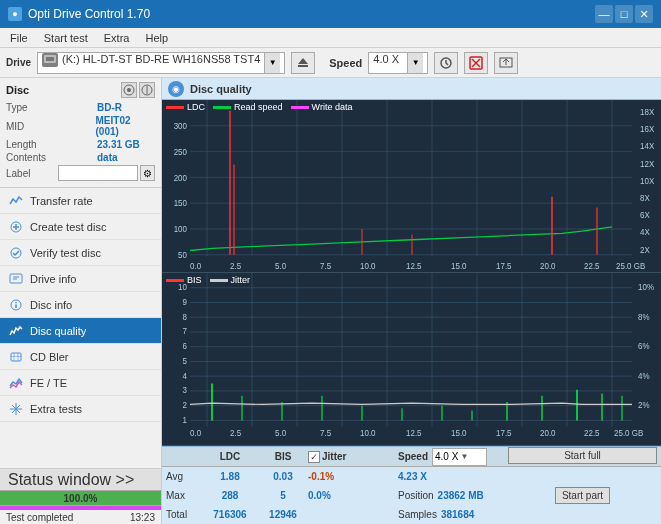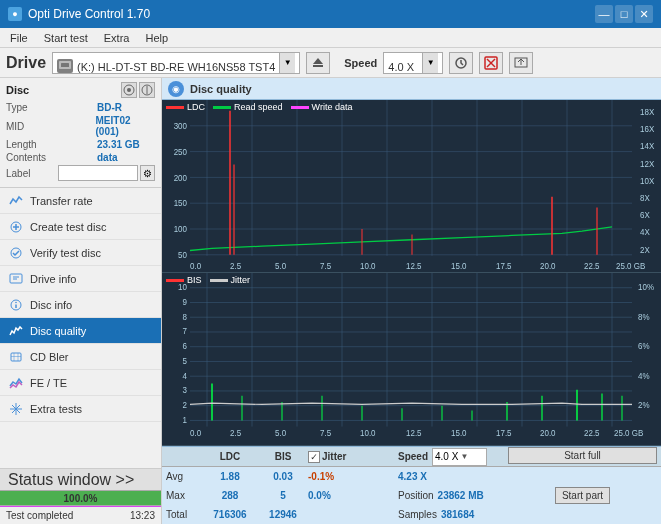--- a/index.html
+++ b/index.html
@@ -70,24 +70,24 @@
     .drive-bar {
       background: #f0f0f0;
       height: 30px;
       display: flex;
       align-items: center;
       padding: 0 6px;
       border-bottom: 1px solid #d0d0d0;
       gap: 6px;
     }
     .drive-label {
-      font-size: 16px; font-weight: bold; color: #333;
+      font-size: 10px; font-weight: bold; color: #333;
     }
     .drive-select-box {
-      display: flex; align-items: flex-end;
+      display: flex; align-items: flex-start;
       background: white;
       border: 1px solid #aaa;
       height: 22px;
       padding: 0 4px;
       gap: 4px;
       min-width: 220px;
     }
     .drive-icon {
       width: 16px; height: 14px;
       background: #808080;
@@ -215,21 +215,21 @@
       font-size: 10px; color: #333; font-weight: bold;
     }
 
     
     .status-completed {
       height: 18px;
       background: #f0f0f0;
       display: flex; align-items: center;
       padding: 0 6px;
       font-size: 10px; color: #333;
-      border-top: 1px solid #d946ef;
+      border-top: 4px solid #d946ef;
       justify-content: space-between;
     }
 
     
     .right-panel {
       flex: 1;
       display: flex;
       flex-direction: column;
       background: #2a3a4a;
     }

